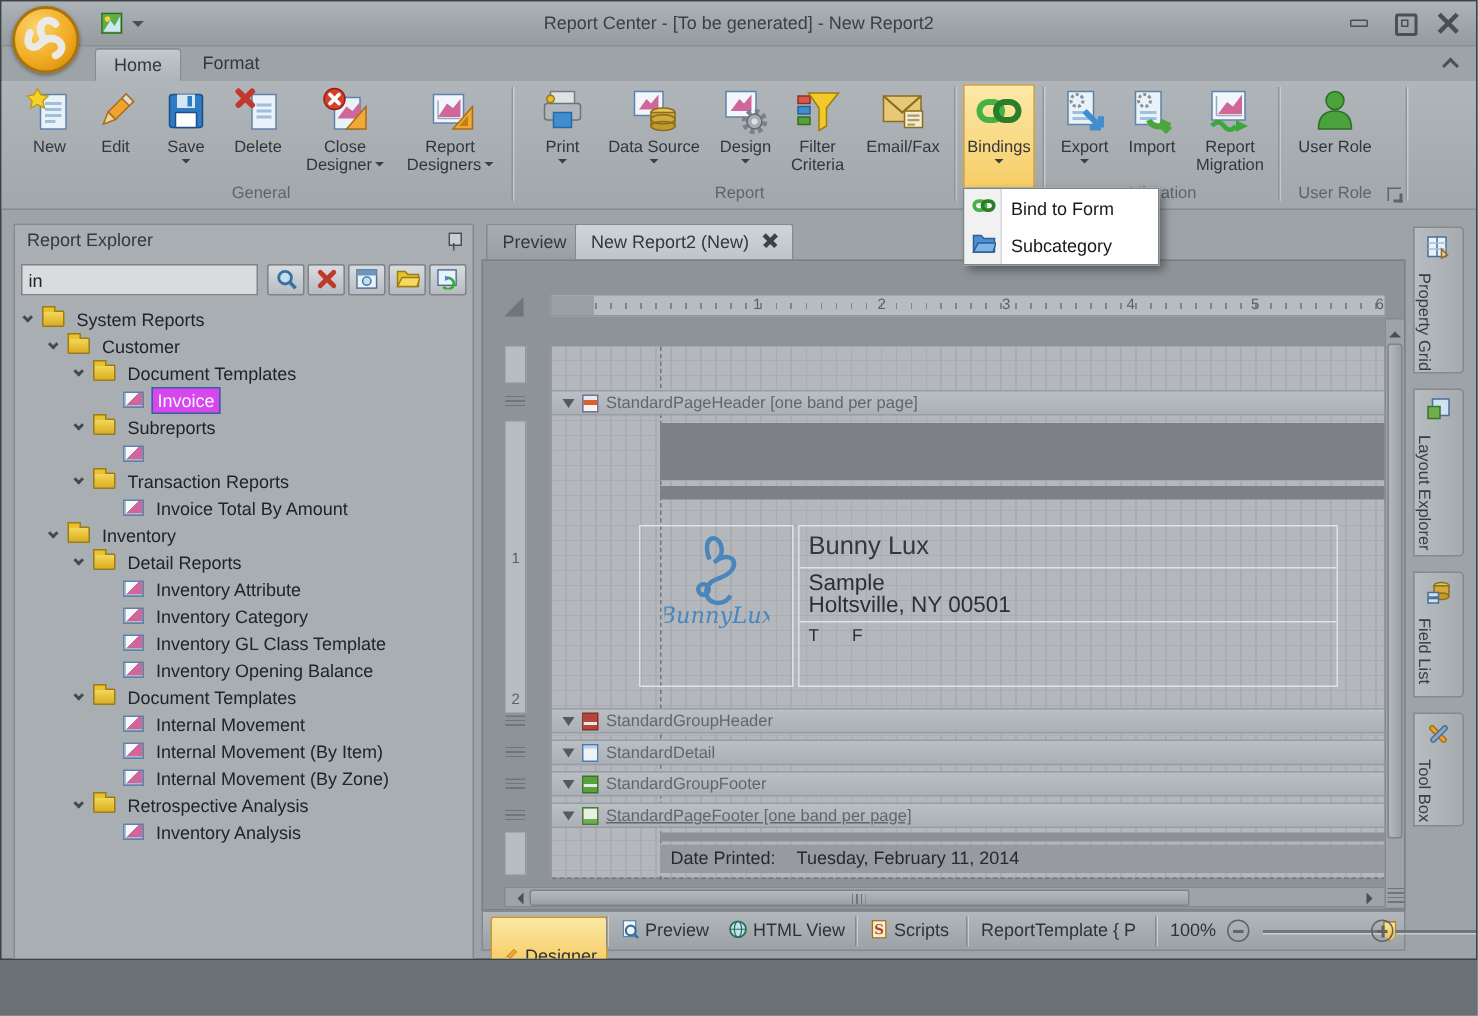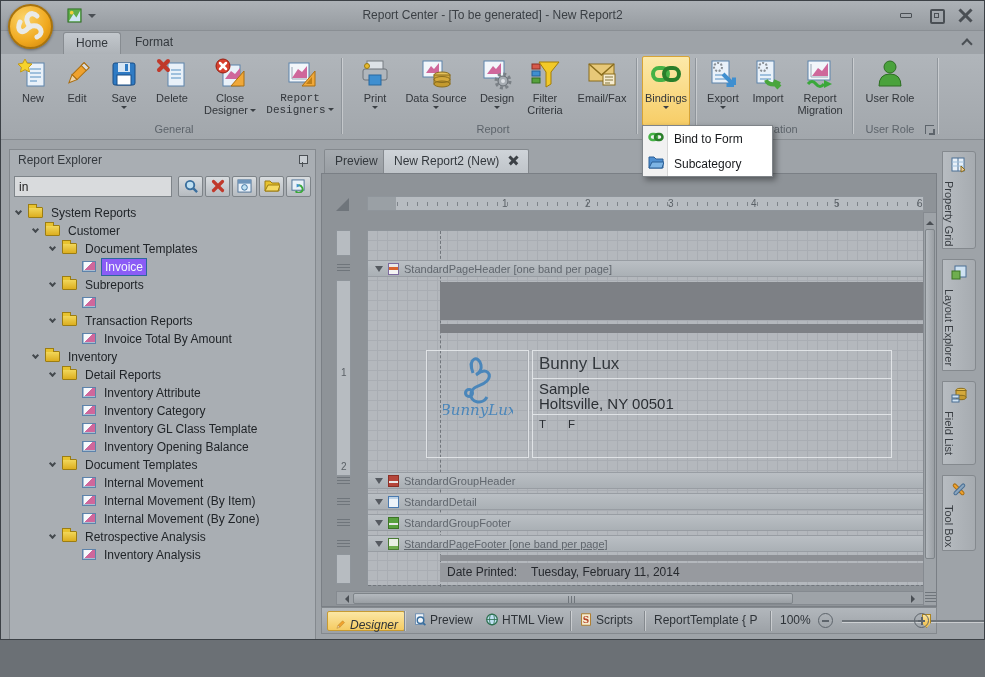--- a/index.html
+++ b/index.html
@@ -60,21 +60,21 @@
   .search { position:absolute; left:4px; top:26px; width:158px; height:21px; border:1px solid #7e8489; background:#d9dbdd; font-size:12px; padding:0 4px; font-family:"Liberation Sans",sans-serif; color:#222; }
   .tbtn { position:absolute; top:26px; width:25px; height:21px; background:linear-gradient(#d9dde0,#b6bbc0); border:1px solid #7e8489; border-radius:2px; cursor:pointer; }
   .tbtn svg { display:block; margin:2px auto; }
   .tree { position:absolute; left:2px; top:54px; right:2px; bottom:2px; overflow:hidden; font-size:12px; color:#202428; }
   .trow { height:18px; line-height:18px; white-space:nowrap; cursor:pointer; }
   .chev { display:inline-block; width:5px; height:5px; border-right:2px solid #44494e; border-bottom:2px solid #44494e; transform:rotate(45deg); margin-right:7px; vertical-align:3px; }
   .fold { position:relative; display:inline-block; width:15px; height:11px; background:linear-gradient(#f2d75a,#dcae1f); border:1px solid #9c7d12; border-radius:1px; margin-right:5px; vertical-align:-1px; }
   .fold::before { content:""; position:absolute; left:-1px; top:-4px; width:7px; height:3px; background:#e8c32f; border:1px solid #9c7d12; border-bottom:none; }
   .ricon { display:inline-block; width:14px; height:11px; background:linear-gradient(135deg,#f6f9fc 45%,#cf679b 45%); border:1px solid #5d83ab; box-shadow:inset 1px -1px 0 #a8bdd2; margin-right:5px; vertical-align:-1px; }
   .tlbl { padding:1px 3px; }
-  .tlbl.sel { background:#8b5cf6; border:1px solid #2d669c; color:#f2f7fb; }
+  .tlbl.sel { background:#d946ef; border:1px solid #2d669c; color:#f2f7fb; }
 
   
   .dtab { position:absolute; top:148px; height:24px; padding:4px 10px 0; font-size:12px; color:#33383d; border:1px solid #84898e; border-bottom:none; border-radius:2px 2px 0 0; cursor:pointer; }
   .dtab.inactive { left:323px; background:linear-gradient(#a7acb1,#999ea3); }
   .dtab.active { left:382px; background:linear-gradient(#cfd4d9,#bfc4c9); }
   .tabx { display:inline-block; width:9px; height:9px; position:relative; margin-left:10px; }
   .tabx::before,.tabx::after { content:""; position:absolute; left:-1px; top:3px; width:11px; height:2.5px; background:#3c4146; }
   .tabx::before { transform:rotate(45deg); } .tabx::after { transform:rotate(-45deg); }
 
   
@@ -110,21 +110,21 @@
     background:repeating-linear-gradient(to right,#6f757b 0 1px,transparent 1px 3px); }
   .vscroll { position:absolute; left:601px; top:38px; width:14px; height:394px; background:#9ea3a8; border:1px solid #858a90; }
   .vthumb { position:absolute; left:1px; top:16px; width:10px; height:330px; background:linear-gradient(to right,#b4b9be,#9a9fa4); border:1px solid #7e8489; border-radius:2px; }
   .sarrow { position:absolute; width:0; height:0; border:4px solid transparent; }
   .cornergrip { position:absolute; left:603px; top:418px; width:11px; height:12px;
     background:repeating-linear-gradient(to bottom,#6f757b 0 1px,transparent 1px 3px); }
 
   
   .btoolbar { position:absolute; left:320px; top:606px; width:616px; height:27px; background:linear-gradient(#b2b7bc,#9ca1a6); border:1px solid #84898e; font-size:12px; color:#2e3338; }
   .bt-item { position:absolute; top:3px; height:20px; line-height:19px; cursor:pointer; white-space:nowrap; }
-  .bt-item.sel { background:linear-gradient(#fbe7a5,#f5cb62); border:1px solid #c79b33; border-radius:2px; padding:4px 6px;font-style:italic; }
+  .bt-item.sel { background:linear-gradient(#fbe7a5,#f5cb62); border:1px solid #c79b33; border-radius:2px; padding:16px 6px; }
   .bt-sep { position:absolute; top:3px; width:1px; height:20px; background:#84898e; box-shadow:1px 0 0 rgba(255,255,255,.4); }
   .zoomcircle { position:absolute; top:5px; width:15px; height:15px; border:1px solid #5d646b; border-radius:50%; cursor:pointer; }
   .zoomcircle::after { content:""; position:absolute; left:3px; top:6px; width:7px; height:2px; background:#5d646b; }
   .zoomcircle.plus::before { content:""; position:absolute; left:6px; top:3px; width:2px; height:8px; background:#5d646b; }
   .ztrack { position:absolute; top:12px; height:2px; background:#6f757b; box-shadow:0 1px 0 rgba(255,255,255,.45); }
   .zthumb { position:absolute; top:-6px; width:9px; height:14px; background:linear-gradient(#fce49a,#f0bd45); border:1px solid #ad841d;
     clip-path:polygon(0 0,100% 0,100% 62%,50% 100%,0 62%); cursor:pointer; }
 
   
   .dock { position:absolute; left:941px; top:150px; width:36px; }
@@ -230,21 +230,21 @@
             <path d="M11 21 L17 13 L21 16 L26 10 L26 21 Z" fill="#cf679b"></path>
             <polygon points="17,28 30,28 30,13" fill="#f0a839" stroke="#aa6e12"></polygon>
             <circle cx="9" cy="8" r="7" fill="#d8402e" stroke="#971f12"></circle>
             <g stroke="#fff" stroke-width="2.5" stroke-linecap="round">
               <line x1="6" y1="5" x2="12" y2="11"></line>
               <line x1="12" y1="5" x2="6" y2="11"></line>
             </g>
           </svg></div>
       <div class="lbl"><span>Close Designer</span><span class="car"></span></div>
     </div>
-    <div class="rbtn" style="left:264px;width:70px;font-family:Liberation Mono, monospace;">
+    <div class="rbtn" style="left:264px;width:70px;">
       <div class="ic"><svg width="32" height="32" viewBox="0 0 32 32">
             <rect x="5" y="5" width="20" height="19" fill="#f2f6fa" stroke="#5d83ab"></rect>
             <g stroke="#9aa8b6" stroke-width="1">
               <line x1="8" y1="9" x2="8" y2="21"></line>
               <line x1="8" y1="21" x2="23" y2="21"></line>
             </g>
             <path d="M8 20 L14 11 L18 14 L23 8 L23 20 Z" fill="#cf679b"></path>
             <polygon points="18,28 31,28 31,13" fill="#f0a839" stroke="#aa6e12"></polygon>
             <polygon points="22,26 28,26 28,19" fill="#c07f17"></polygon>
           </svg></div>

